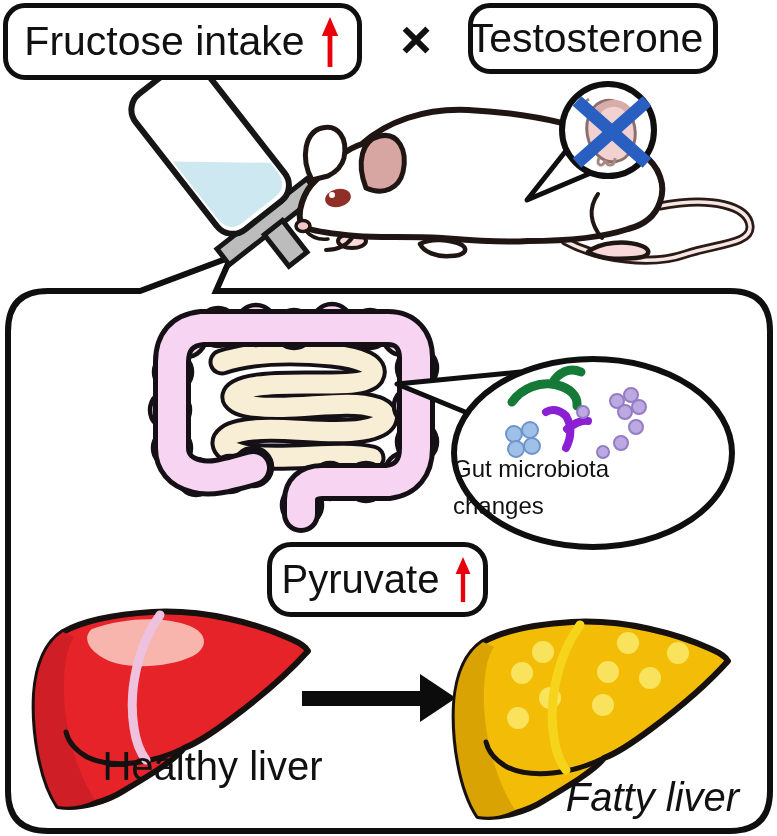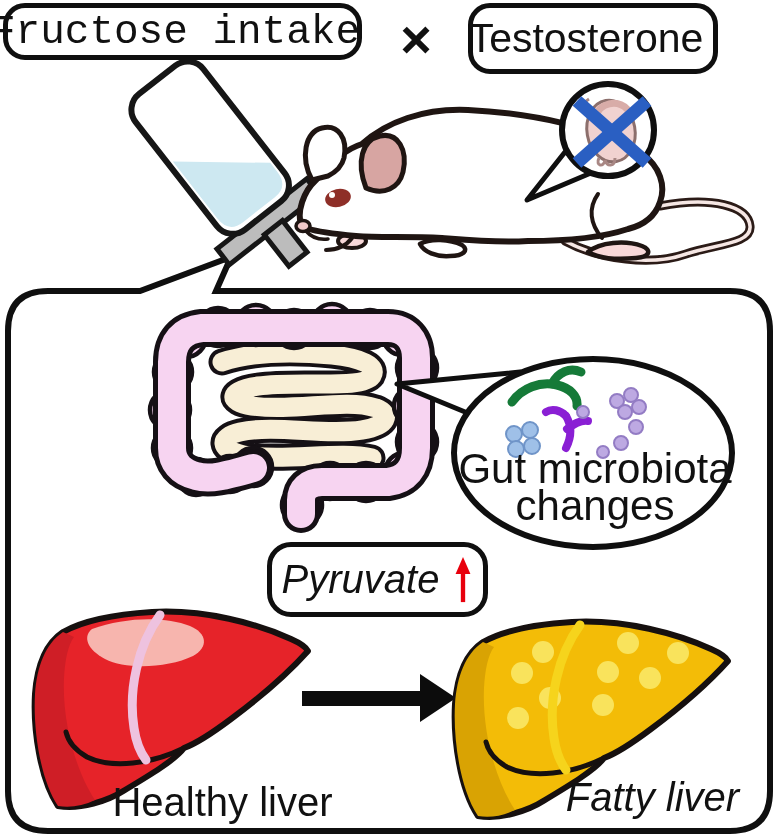--- a/index.html
+++ b/index.html
@@ -3,30 +3,30 @@
 <meta charset="utf-8">
 <style>
   html,body{margin:0;padding:0;background:#ffffff;}
   .canvas{position:relative;width:777px;height:836px;background:#ffffff;overflow:hidden;
           font-family:"Liberation Sans", sans-serif;color:#111;}
   .art{position:absolute;left:0;top:0;z-index:1;}
   .pill{position:absolute;z-index:3;box-sizing:border-box;background:#fff;
         border:5px solid #0f0f0f;border-radius:22px;
         display:flex;align-items:center;justify-content:center;gap:14px;}
   .pill .lbl{font-size:41px;white-space:nowrap;}
-  #fructose-box{left:3px;top:3px;width:359px;height:57px;font-family:Liberation Mono, monospace;}
+  #fructose-box{left:3px;top:3px;width:359px;height:77px;}
   #testosterone-box{left:468px;top:3px;width:250px;height:71px;}
   #times-op{position:absolute;z-index:3;left:386px;top:8px;width:60px;text-align:center;
             font-size:54px;font-weight:600;}
   #pyruvate-box{left:267px;top:542px;width:221px;height:75px;border-radius:24px;}
-  #pyruvate-box .lbl{font-size:40px;font-style:italic;}
+  #pyruvate-box .lbl{font-size:40px;}
   #bubble-text{position:absolute;z-index:3;left:453px;top:450px;width:284px;
-               text-align:center;font-size:42px;line-height:37px;}
+               font-size:24px;line-height:37px;}
   .liver-label{position:absolute;z-index:3;text-align:center;font-size:40px;white-space:nowrap;}
-  #healthy-label{left:95px;top:780px;width:235px;margin-left:10px;}
+  #healthy-label{left:95px;top:744px;width:235px;}
   #fatty-label{left:540px;top:775px;width:225px;font-style:italic;}
   .arr{display:block;}
 </style>
 </head>
 <body>
 
 <div class="canvas">
 
   <svg class="art" width="777" height="836" viewBox="0 0 777 836">
 

